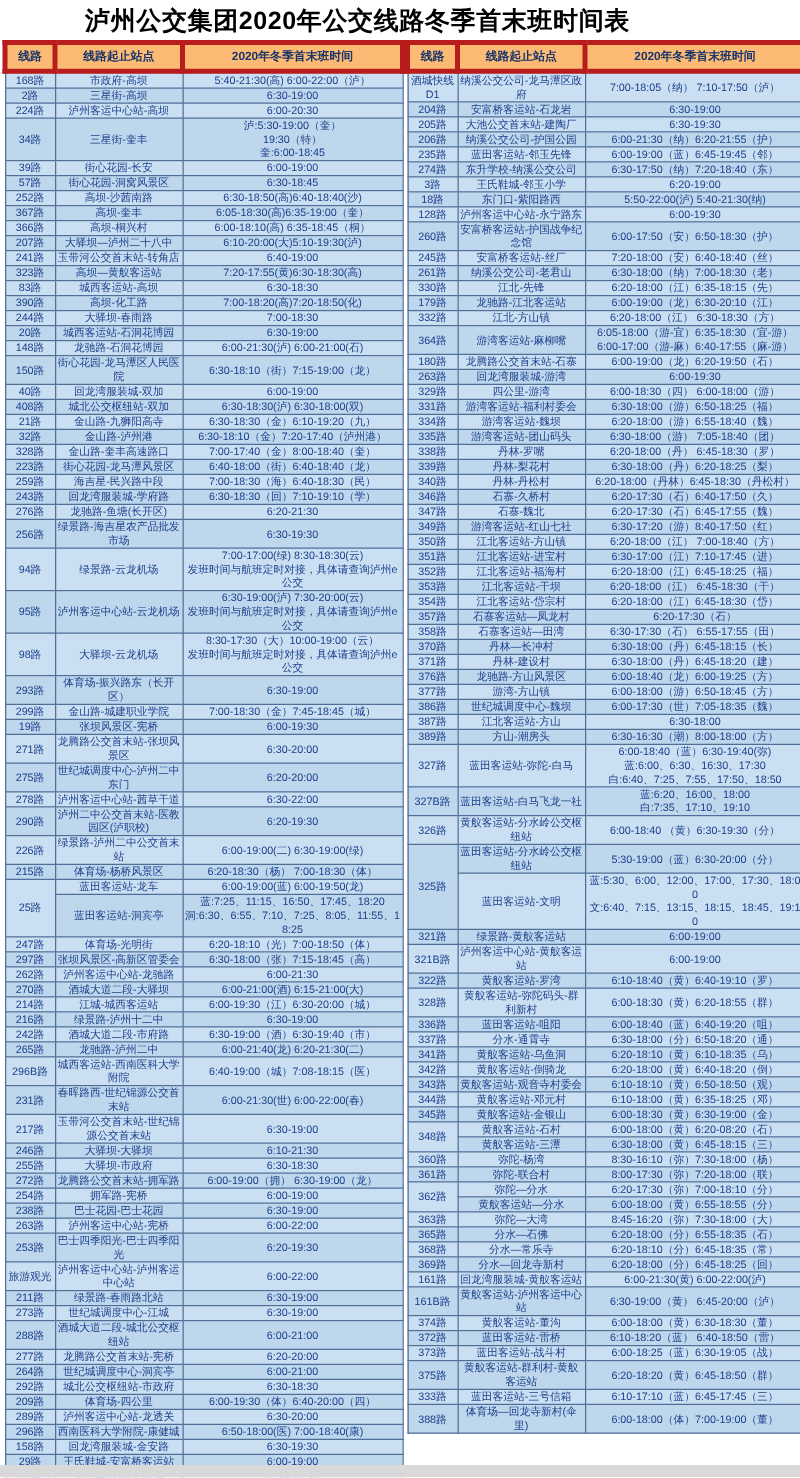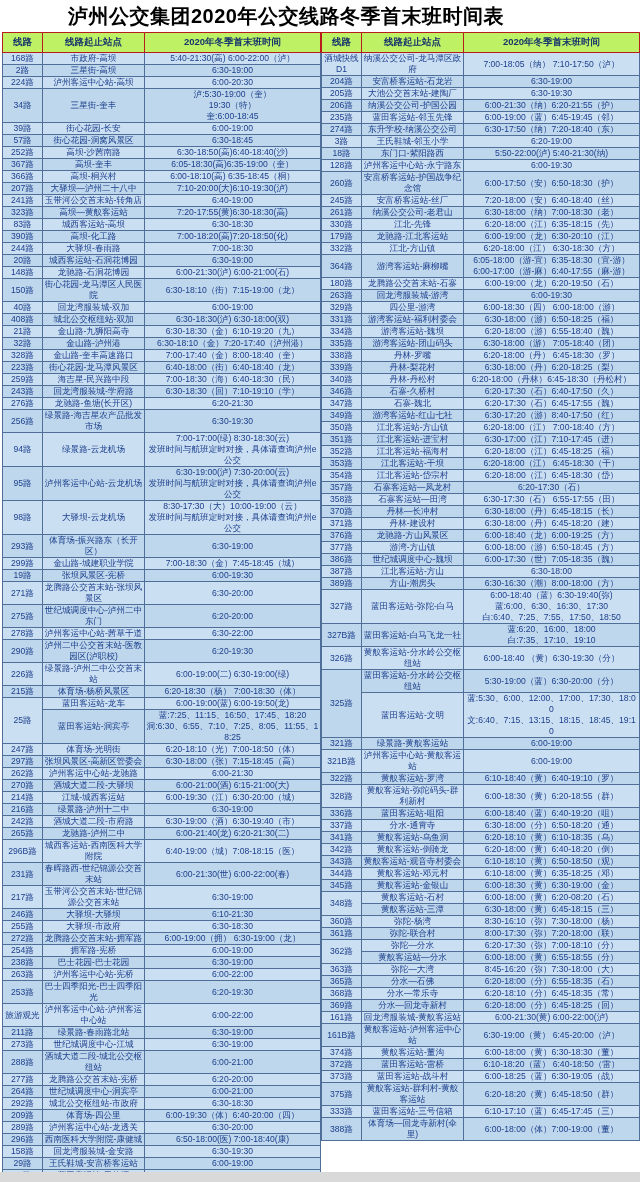--- a/index.html
+++ b/index.html
@@ -5,21 +5,21 @@
   html,body{margin:0;padding:0;background:#ffffff;}
   #page{position:relative;width:640px;height:1182px;overflow:hidden;background:#ffffff;
         font-family:"Liberation Sans",sans-serif;}
   #title{width:572px;text-align:center;font-weight:bold;font-size:20px;color:#000;
          padding:3px 0 2px 0;letter-spacing:0.5px;}
   #tables{display:flex;flex-direction:row;align-items:flex-start;padding-left:2px;}
   table{border-collapse:collapse;width:318px;table-layout:fixed;}
   col.c-route{width:40px;}
   col.c-st{width:102px;}
   col.c-tm{width:176px;}
-  th{background:#bef264;color:#17356b;font-size:9.5px;padding:3px 4px;border:1px solid #b91c1c;}
+  th{background:#fdba74;color:#17356b;font-size:9.5px;padding:3px 4px;border:4px solid #b91c1c;}
   td{border:1px solid #4f6f99;padding:0 1px;text-align:center;color:#1c3f8c;
      font-size:8.6px;line-height:1.28;word-break:break-all;}
   td.tm{white-space:pre-line;}
   tbody tr:nth-child(odd) td{background:#cbdff2;}
   tbody tr:nth-child(even) td{background:#bed7ec;}
   #bottom-strip{position:absolute;left:0;bottom:0;width:640px;height:10px;background:#d9d9d9;}
   #watermark{position:absolute;right:18px;bottom:70px;display:flex;align-items:center;
              color:#b3b3b3;font-size:26px;font-weight:bold;opacity:0.85;pointer-events:none;}
   #watermark .wm-text{letter-spacing:2px;}
   #wechat-icon{width:34px;height:30px;margin-right:6px;position:relative;}
@@ -95,21 +95,21 @@
             <td class="tm">6:05-18:30(高)6:35-19:00（奎）</td>
           </tr>
           <tr>
             <td class="route">366路</td>
             <td class="st">高坝-桐兴村</td>
             <td class="tm">6:00-18:10(高) 6:35-18:45（桐）</td>
           </tr>
           <tr>
             <td class="route">207路</td>
             <td class="st">大驿坝—泸州二十八中</td>
-            <td class="tm">7:10-20:00(大)6:10-19:30(泸)</td>
+            <td class="tm">6:10-20:00(大)5:10-19:30(泸)</td>
           </tr>
           <tr>
             <td class="route">241路</td>
             <td class="st">玉带河公交首末站-转角店</td>
             <td class="tm">6:40-19:00</td>
           </tr>
           <tr>
             <td class="route">323路</td>
             <td class="st">高坝—黄舣客运站</td>
             <td class="tm">7:20-17:55(黄)6:30-18:30(高)</td>

